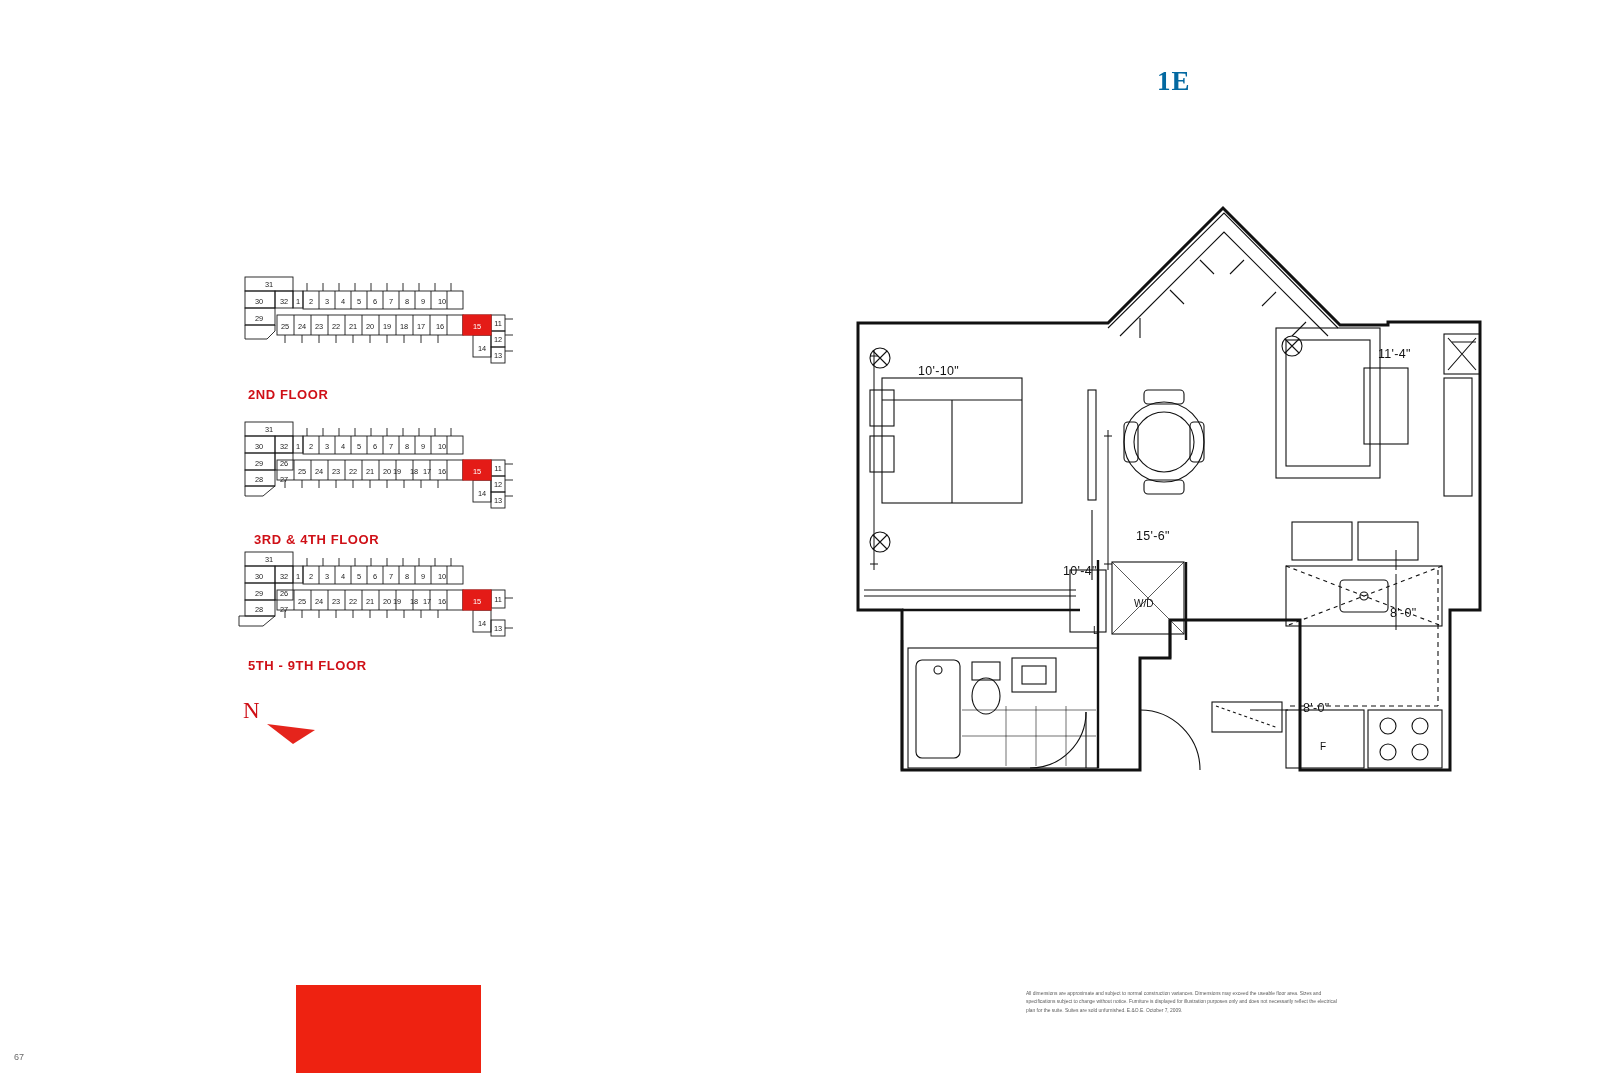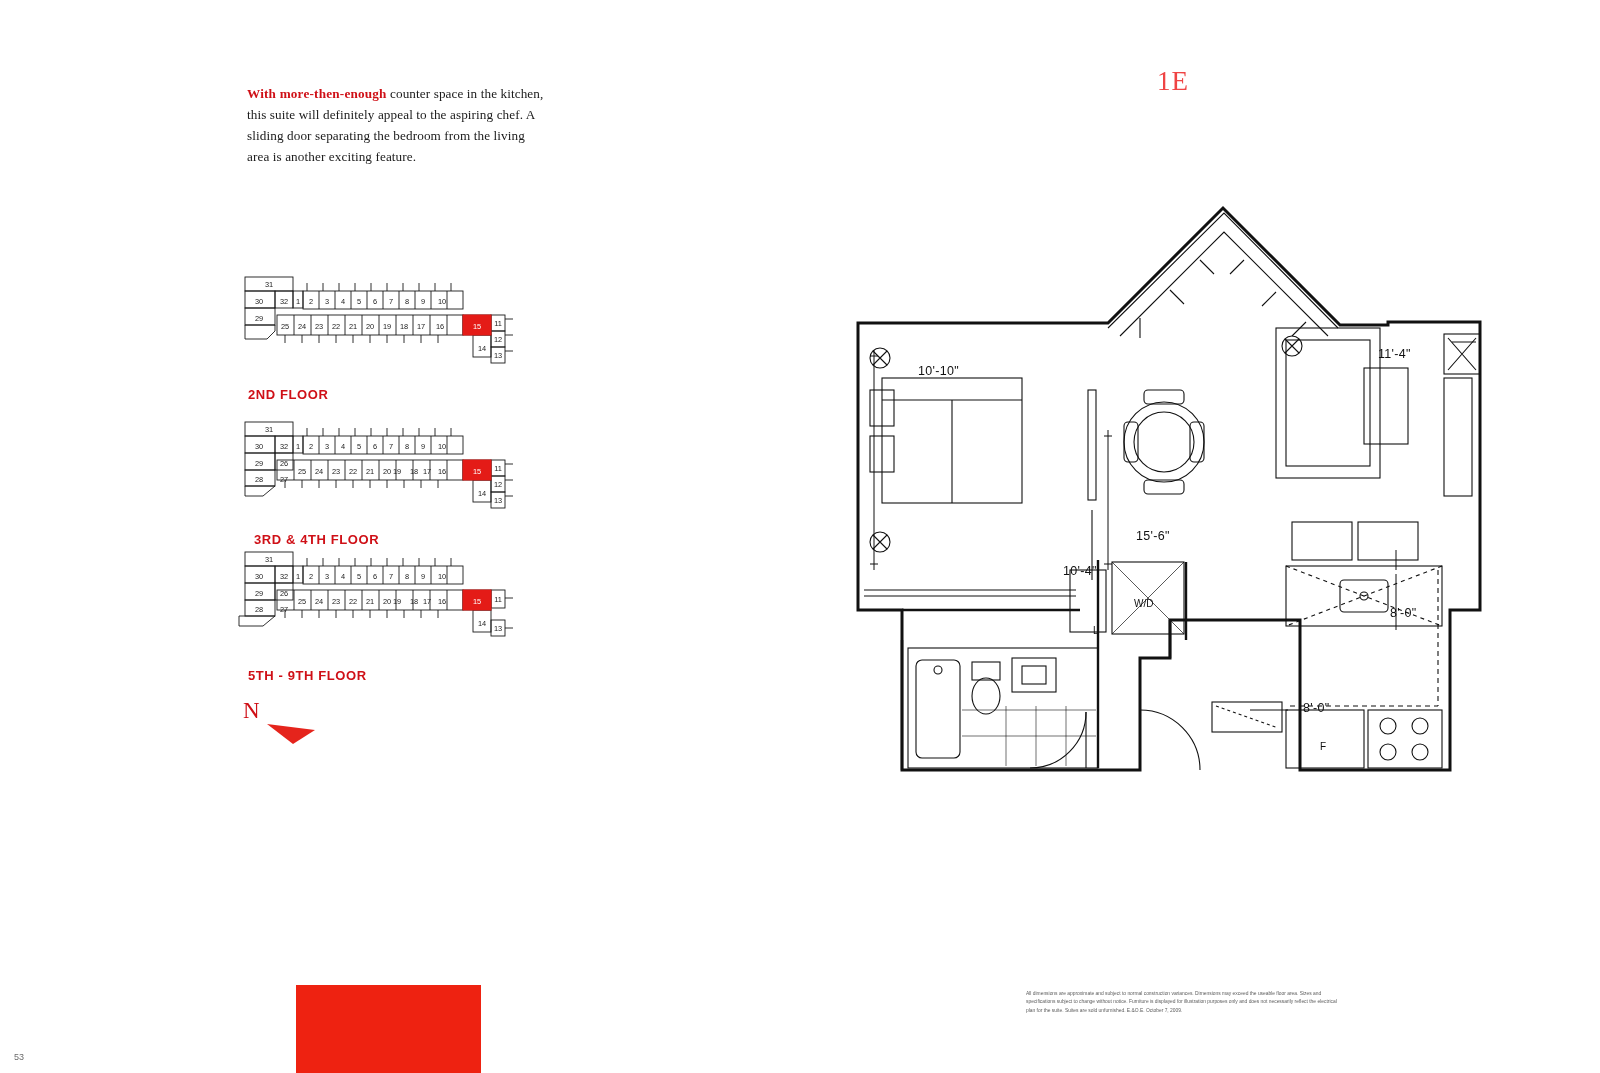--- a/index.html
+++ b/index.html
@@ -41,21 +41,21 @@
     position:absolute;font-size:9px;color:#6b6b6b;
     font-family:"Liberation Sans", sans-serif;
   }
   .pagenum.left{left:14px;top:1052px;}
   .pagenum.right{left:1540px;top:1052px;margin-top:32px;}
 
   
   .suite-code{
     position:absolute;left:1157px;top:66px;
     font-family:"Liberation Serif", serif;
-    font-size:27px;color:#ef4444;letter-spacing:1px;font-weight:normal;
+    font-size:27px;color:#0369a1;letter-spacing:1px;font-weight:bold;
   }
   .plan{position:absolute;left:840px;top:150px;width:700px;height:700px;}
   .plan svg{display:block;}
 
   .dim{
     position:absolute;
     font-family:"Liberation Sans", sans-serif;
     font-size:12.5px;color:#111;letter-spacing:.3px;
   }
   .roomtag{
@@ -67,23 +67,20 @@
     position:absolute;left:1026px;top:990px;width:320px;
     font-family:"Liberation Sans", sans-serif;
     font-size:4.9px;line-height:1.7;color:#5c5c5c;text-align:left;
   }
 </style>
 </head>
 <body>
 
 <div class="page">
 
-  <div class="blurb">
-    <span class="red">With more-then-enough</span><span> counter space in the kitchen, this suite will definitely appeal to the aspiring chef. A sliding door separating the bedroom from the living area is another exciting feature.</span>
-  </div>
 
   <div class="keyplan kp" style="left:237px;top:275px;width:320px;height:125px;">
     <svg width="320" height="110" viewBox="0 0 320 110">
       <g fill="none" stroke="#1a1a1a" stroke-width="0.9">
 
         <rect x="8" y="2" width="48" height="14"></rect>
         <rect x="8" y="16" width="30" height="17"></rect>
         <rect x="38" y="16" width="18" height="17"></rect>
         <rect x="8" y="33" width="30" height="17"></rect>
         <path d="M8 50 L8 64 L30 64 L38 56 L38 50 Z"></path>
@@ -256,33 +253,33 @@
         <text x="160" y="54">19</text>
         <text x="177" y="54">18</text>
         <text x="190" y="54">17</text>
         <text x="205" y="54">16</text>
         <text x="261" y="52">11</text>
         <text x="261" y="81">13</text>
         <text x="245" y="76">14</text>
       </g>
       <text x="240" y="54" font-family="Liberation Sans, sans-serif" font-size="7.4" fill="#ffffff" text-anchor="middle">15</text>
     </svg>
-    <div class="kp-label" style="position:absolute;left:11px;top:118px;">5TH - 9TH FLOOR</div>
+    <div class="kp-label" style="position:absolute;left:11px;top:108px;">5TH - 9TH FLOOR</div>
   </div>
 
   <div class="compass">
     <span class="n">N</span>
     <svg width="90" height="48" viewBox="0 0 90 48" style="position:absolute;left:20px;top:10px;">
       <path d="M4 14 L52 20 L30 34 Z" fill="#e5241c"></path>
     </svg>
   </div>
 
   <div class="redblock"></div>
 
-  <div class="pagenum left">53</div>
+  <div class="pagenum left">67</div>
   <div class="pagenum right">82</div>
 
   <div class="suite-code">1E</div>
 
   <div class="plan">
     <svg width="700" height="700" viewBox="0 0 700 700">
       <g fill="none" stroke="#111111" stroke-width="3">
 
         <path d="M18 173 L268 173 L383 58 L500 175 L548 175 L548 172 L640 172 L640 460
                  L610 460 L610 620 L460 620 L460 470

